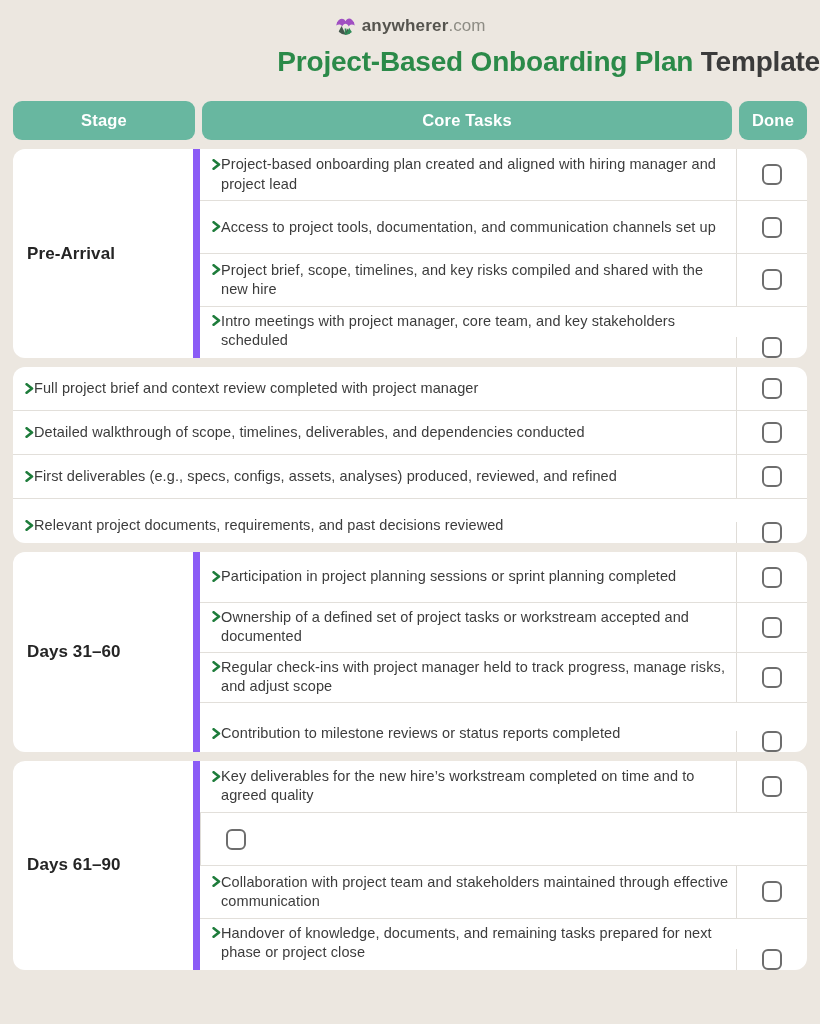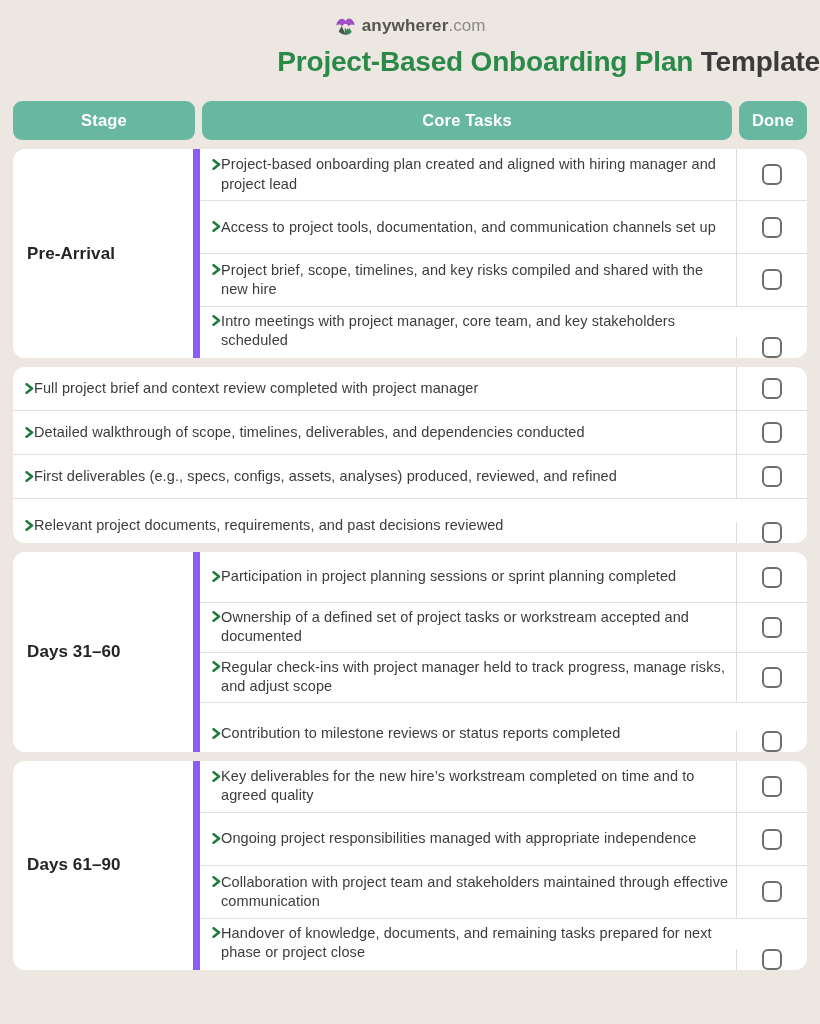--- a/index.html
+++ b/index.html
@@ -328,30 +328,20 @@
                 </svg>
               </span>
             <span class="task-text">Key deliverables for the new hire’s workstream completed on time and to agreed quality</span>
           </span>
         </div>
         <div class="done-cell">
             <span class="checkbox"></span>
           </div>
       </div>
       <div class="task-row">
-        <div class="task-cell">
-          <span class="task-inner">
-            <span class="chev">
-                <svg width="9" height="11" viewBox="0 0 9 11">
-                  <path d="M1.6,1.2 L7,5.5 L1.6,9.8" stroke="#1E7C3B" stroke-width="2.6" fill="none" stroke-linecap="round" stroke-linejoin="round"></path>
-                </svg>
-              </span>
-            <span class="task-text">Ongoing project responsibilities managed with appropriate independence</span>
-          </span>
-        </div>
         <div class="done-cell">
             <span class="checkbox"></span>
           </div>
       </div>
       <div class="task-row">
         <div class="task-cell">
           <span class="task-inner">
             <span class="chev">
                 <svg width="9" height="11" viewBox="0 0 9 11">
                   <path d="M1.6,1.2 L7,5.5 L1.6,9.8" stroke="#1E7C3B" stroke-width="2.6" fill="none" stroke-linecap="round" stroke-linejoin="round"></path>

